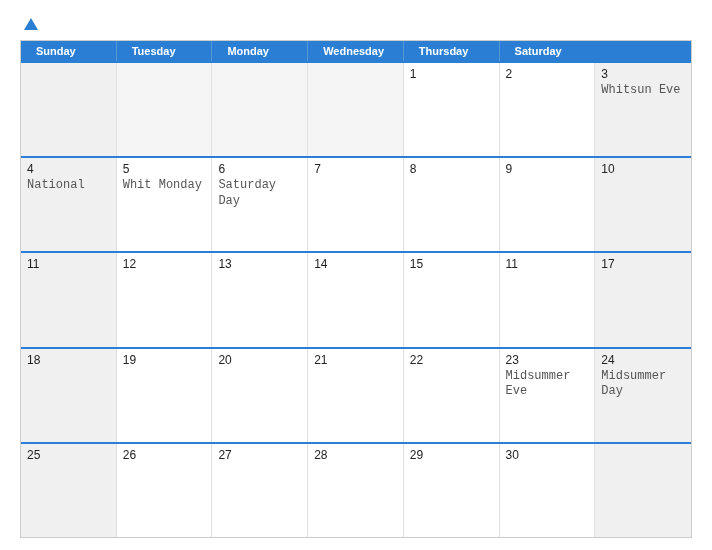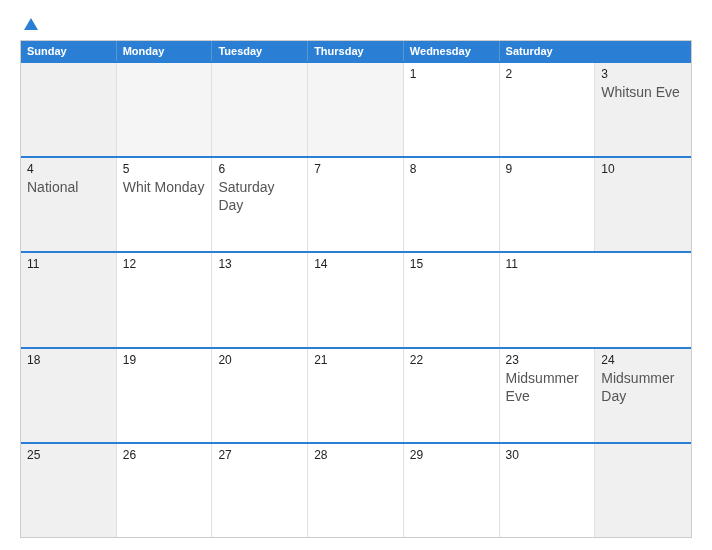--- a/index.html
+++ b/index.html
@@ -71,20 +71,21 @@
       grid-template-columns: repeat(7, 1fr);
       background: #2a7fd4;
     }
     .cal-header-cell {
       padding: 4px 6px;
       color: #fff;
       font-size: 11px;
       font-weight: bold;
       text-align: left;
       border-right: 1px solid #5599d4;
+      margin-left: 9px;
     }
     .cal-header-cell:last-child {
       border-right: none;
     }
     .cal-body {
       flex: 1;
       display: flex;
       flex-direction: column;
     }
     .cal-row {
@@ -111,23 +112,24 @@
     }
     .cal-cell.shaded {
       background: #f0f0f0;
     }
     .day-num {
       font-size: 12px;
       font-weight: normal;
       color: #222;
     }
     .day-event {
-      font-size: 14px;
+      font-size: 12px;
       color: #555;
       line-height: 1.3;
+      font-family: Liberation Mono, monospace;
     }
   </style>
 </head>
 <body>
 
 <div class="page">
 
   <div class="header">
     <div class="logo">
       <span class="logo-text-general"></span>
@@ -135,24 +137,24 @@
       <span class="logo-text-blue"></span>
     </div>
     <div class="title"></div>
     <div class="country"></div>
   </div>
 
   <div class="calendar">
 
     <div class="cal-header">
     <div class="cal-header-cell">Sunday</div>
+        <div class="cal-header-cell">Tuesday</div>
         <div class="cal-header-cell">Monday</div>
-        <div class="cal-header-cell">Tuesday</div>
+        <div class="cal-header-cell">Wednesday</div>
         <div class="cal-header-cell">Thursday</div>
-        <div class="cal-header-cell">Wednesday</div>
         <div class="cal-header-cell">Saturday</div>
       </div>
 
     <div class="cal-body">
     <div class="cal-row">
           <div class="cal-cell shaded"></div>
           <div class="cal-cell empty"></div>
           <div class="cal-cell empty"></div>
           <div class="cal-cell empty"></div>
           <div class="cal-cell">
@@ -204,20 +206,23 @@
           </div>
           <div class="cal-cell">
             <span class="day-num">14</span>
           </div>
           <div class="cal-cell">
             <span class="day-num">15</span>
           </div>
           <div class="cal-cell">
             <span class="day-num">11</span>
           </div>
+          <div class="cal-cell shaded">
+            <span class="day-num">17</span>
+          </div>
         </div>
         <div class="cal-row">
           <div class="cal-cell shaded">
             <span class="day-num">18</span>
           </div>
           <div class="cal-cell">
             <span class="day-num">19</span>
           </div>
           <div class="cal-cell">
             <span class="day-num">20</span>

